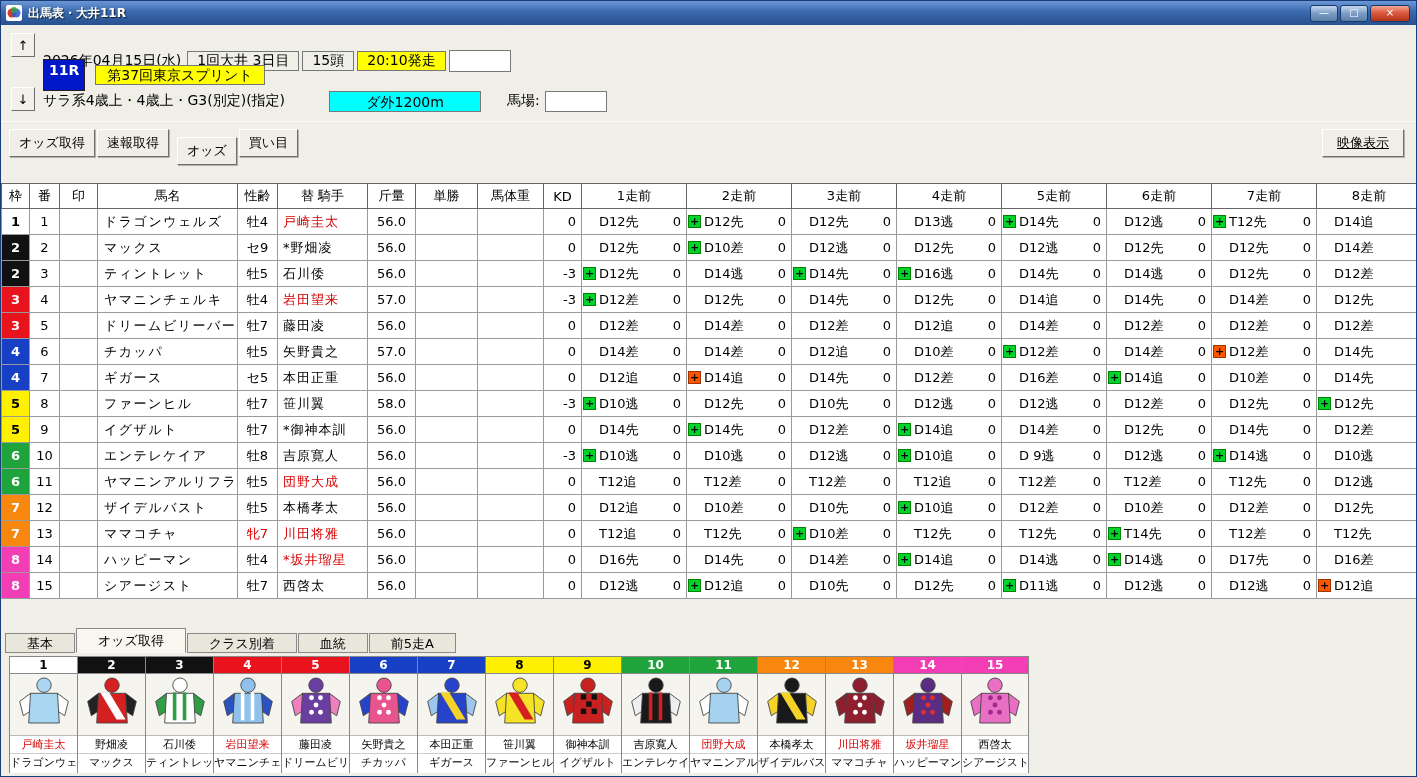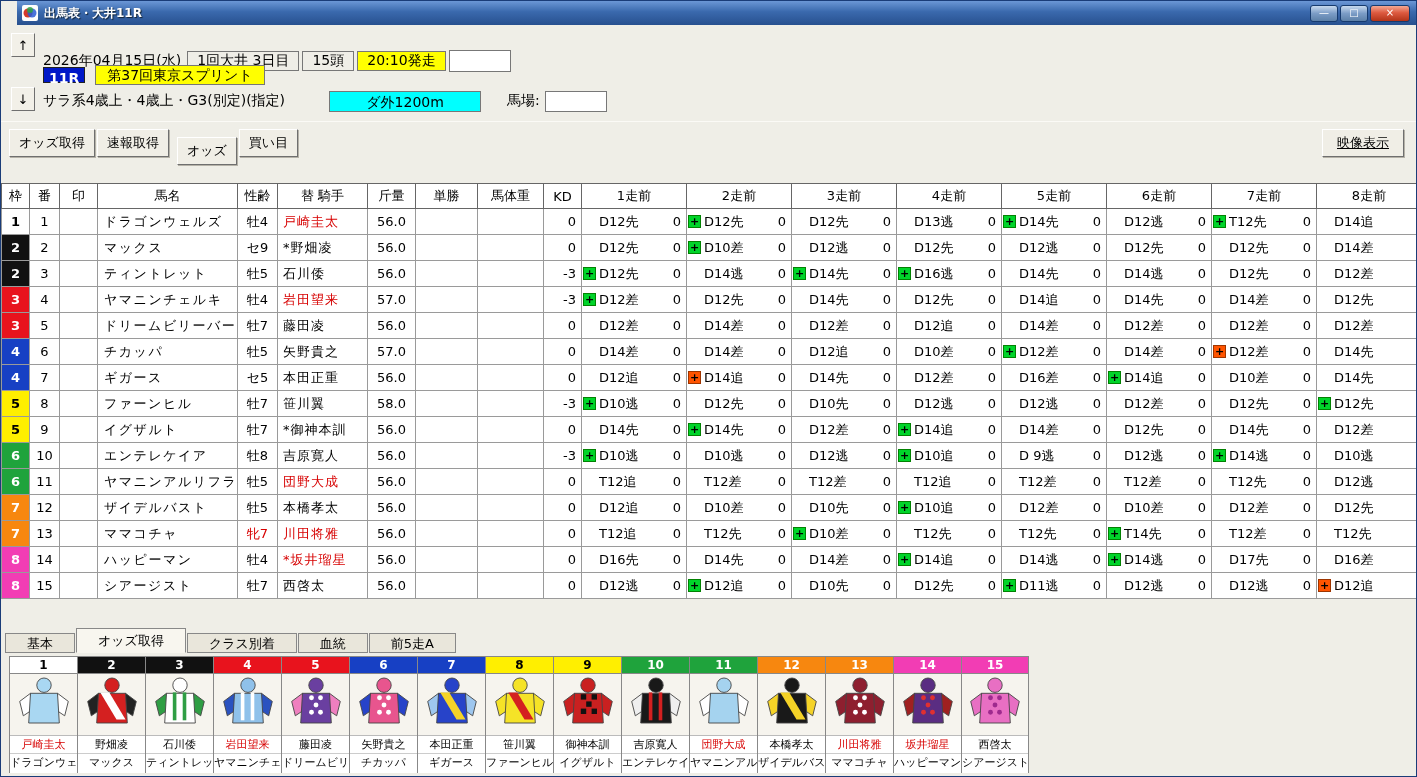--- a/index.html
+++ b/index.html
@@ -1,40 +1,40 @@
 <!DOCTYPE html>
 <html><head>
 <meta charset="utf-8">
 <style>
 *{margin:0;padding:0;box-sizing:border-box;}
 html,body{background:#8a8a8a;}
 body{font-family:"DejaVu Sans","Liberation Sans",sans-serif;}
 .window{width:1417px;height:777px;position:relative;background:#efeee7;overflow:hidden;font-size:13px;color:#000;border:1px solid #1a3c78;}
 
-.titlebar{position:absolute;top:0;left:16px;right:0;height:24px;background:linear-gradient(180deg,#6b97d6 0%,#3a69ad 45%,#27508f 100%);display:flex;align-items:center;padding:0 4px;color:#fff;}
+.titlebar{position:absolute;top:0;left:0;right:0;height:24px;background:linear-gradient(180deg,#6b97d6 0%,#3a69ad 45%,#27508f 100%);display:flex;align-items:center;padding:0 4px;color:#fff;}
 .app-icon{width:18px;height:18px;display:flex;align-items:center;justify-content:center;}
 .title-text{font-size:12px;font-weight:bold;margin-left:5px;text-shadow:1px 1px 1px #123;}
 .win-controls{margin-left:auto;display:flex;gap:2px;padding-right:2px;}
 .winbtn{width:28px;height:17px;border:1px solid #163a6e;border-radius:3px;font-size:10px;line-height:14px;text-align:center;color:#fff;background:linear-gradient(#c7d9ee,#7b9cc6 50%,#5c80a8);cursor:default;}
 .winbtn.close{background:linear-gradient(#f4a893,#dd5a40 45%,#b23318);width:40px;}
 
 .info-header{position:absolute;top:24px;left:0;right:0;height:96px;}
 .arrow-btn{position:absolute;left:10px;width:24px;height:24px;background:#f2f0e8;border:1px solid;border-color:#fff #6f6f6f #6f6f6f #fff;font-size:13px;font-family:inherit;}
 .arrow-btn.up{top:8px}
 .arrow-btn.down{top:62px}
 .hline{position:absolute;left:42px;right:4px;display:flex;align-items:center;white-space:nowrap;}
 .hline1{top:24px;height:24px;}
 .hline2{top:40px;height:20px;}
 .hline3{top:64px;height:24px;}
 .hdate{margin-right:6px;font-size:14px;}
 .hbox{border:1px solid #777;padding:0 9px;margin-right:3px;height:20px;display:flex;align-items:center;font-size:14px;background:transparent;}
 .hbox.yellow{background:#ffff00;}
 .hinput{width:62px;height:22px;background:#fff;border:1px solid #777;margin-right:3px;}
 .prize{margin-left:66px;font-size:14px;}
-.race-no{background:#0018c8;color:#fff;font-weight:bold;padding:0 5px;height:16px;line-height:20px;border:1px solid #222;font-size:14px;}
+.race-no{background:#0018c8;color:#fff;font-weight:bold;padding:0 5px;height:32px;line-height:20px;border:1px solid #222;font-size:14px;}
 .race-name{background:#ffff00;border:1px solid #777;padding:0 11px;margin-left:10px;height:20px;line-height:19px;font-size:14px;}
 .race-class{font-size:14px;}
 .course{background:#00ffff;border:1px solid #777;width:152px;text-align:center;margin-left:44px;height:21px;line-height:20px;font-size:14px;}
 .baba-label{margin-left:26px;font-size:14px;}
 .baba-input{width:62px;height:21px;background:#fff;border:1px solid #777;margin-left:5px;}
 
 .toolbar{position:absolute;top:120px;left:0;right:0;height:42px;border-top:1px solid #fbfaf6;display:flex;align-items:center;padding:0 8px;}
 .tbtn{background:#f0eee6;border:1px solid;border-color:#fff #6f6f6f #6f6f6f #fff;box-shadow:1px 1px 0 #b5b2a8;padding:4px 9px;font-size:13px;margin-right:2px;font-family:inherit;}
 .tbtn.gap{margin-left:6px;margin-top:16px;}
 .tbtn.right{margin-left:auto;margin-right:4px;padding:4px 14px;text-decoration:underline;}

